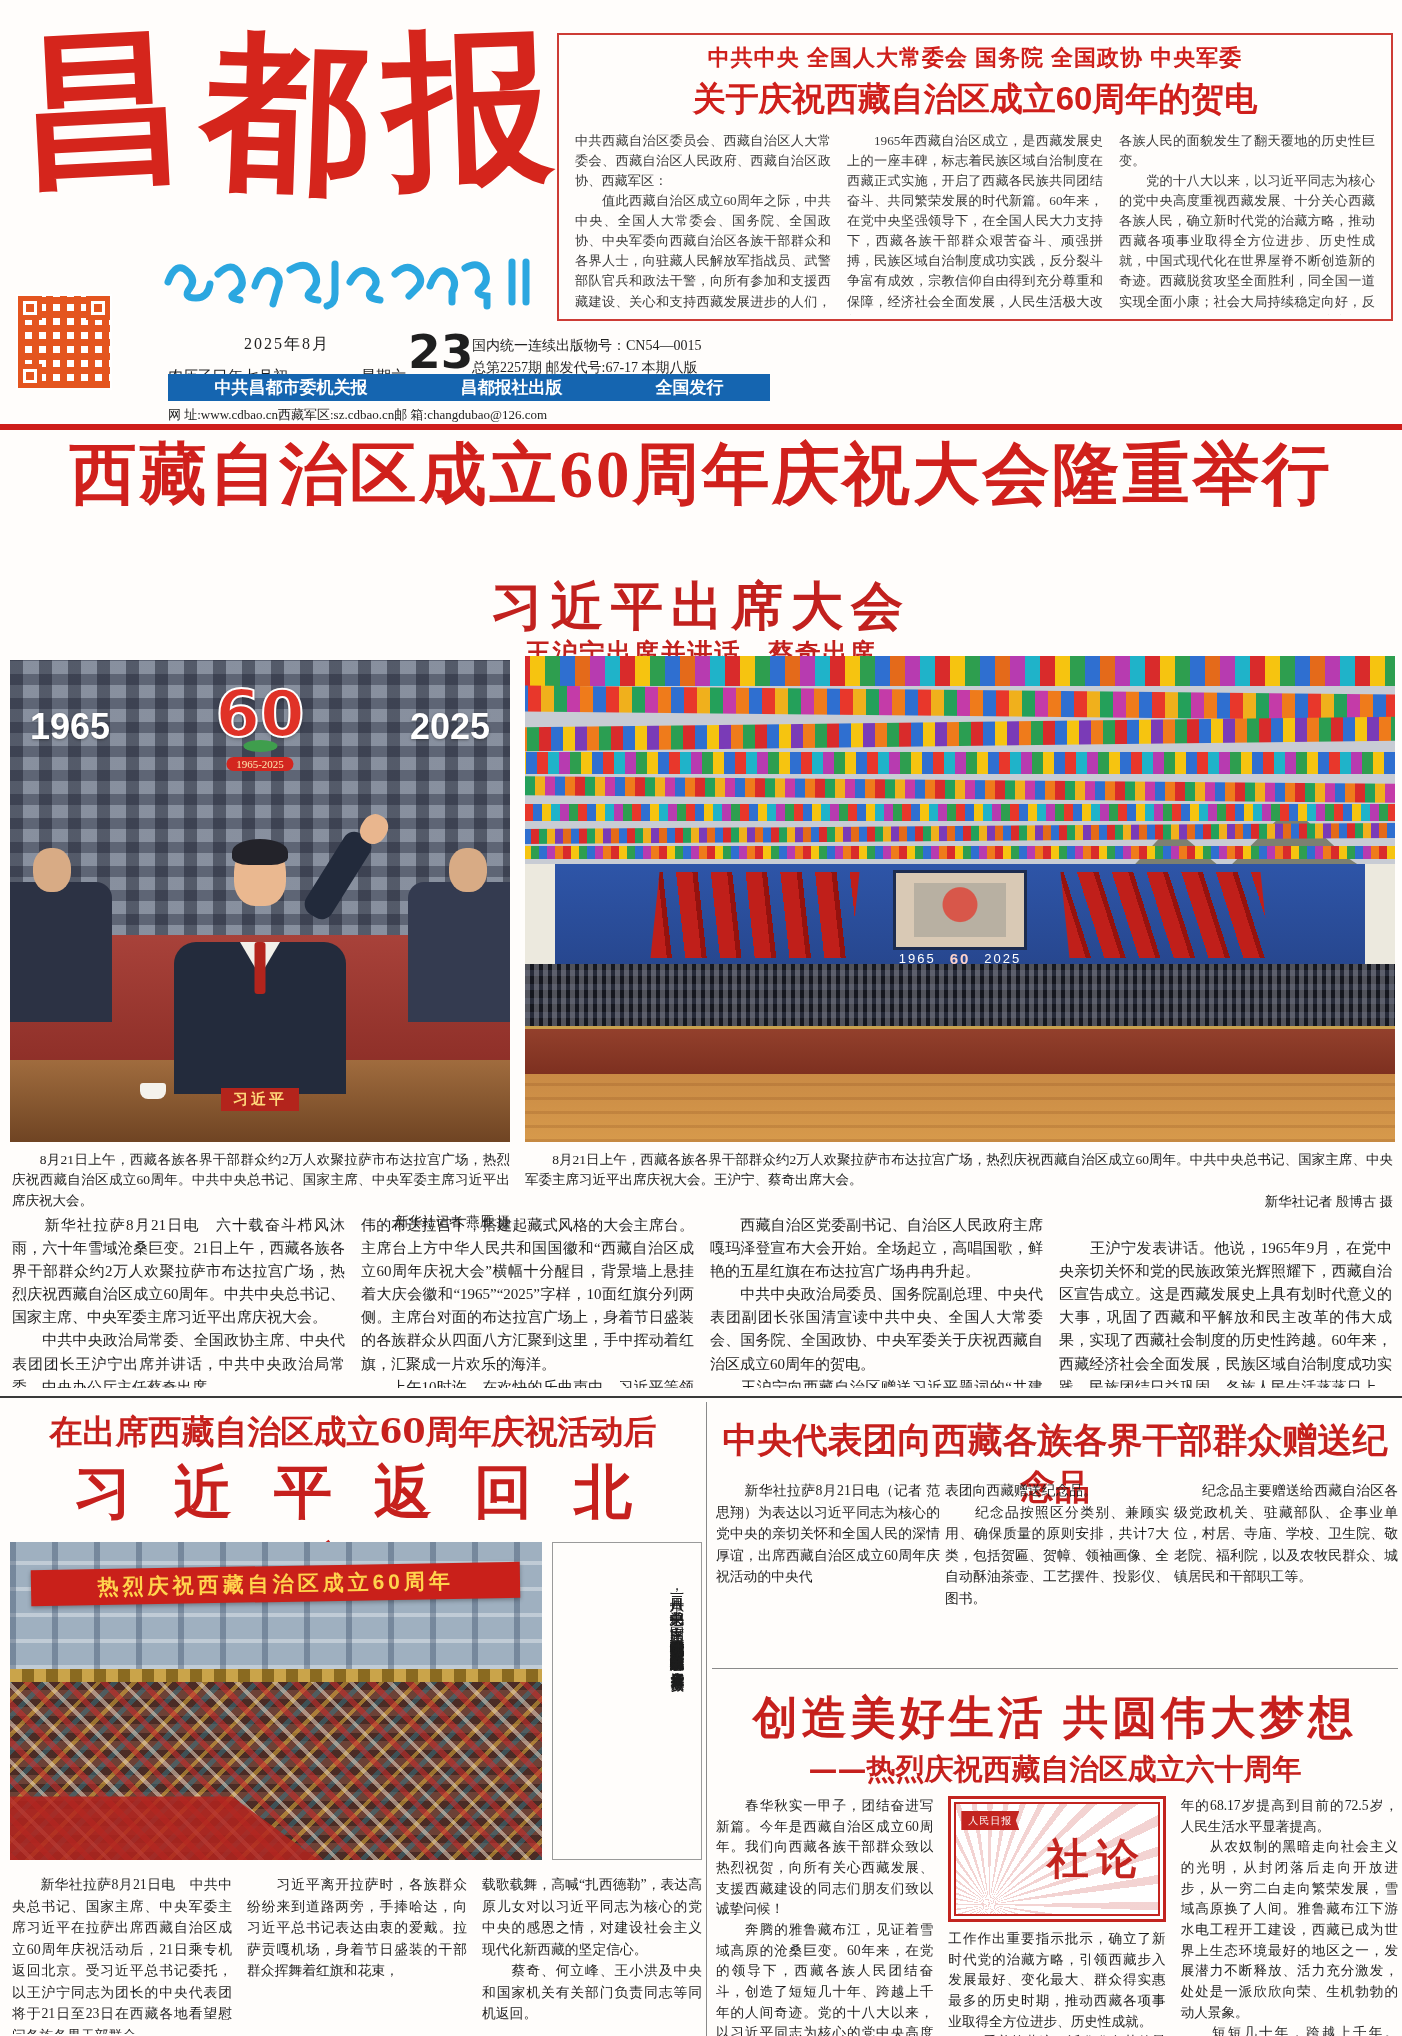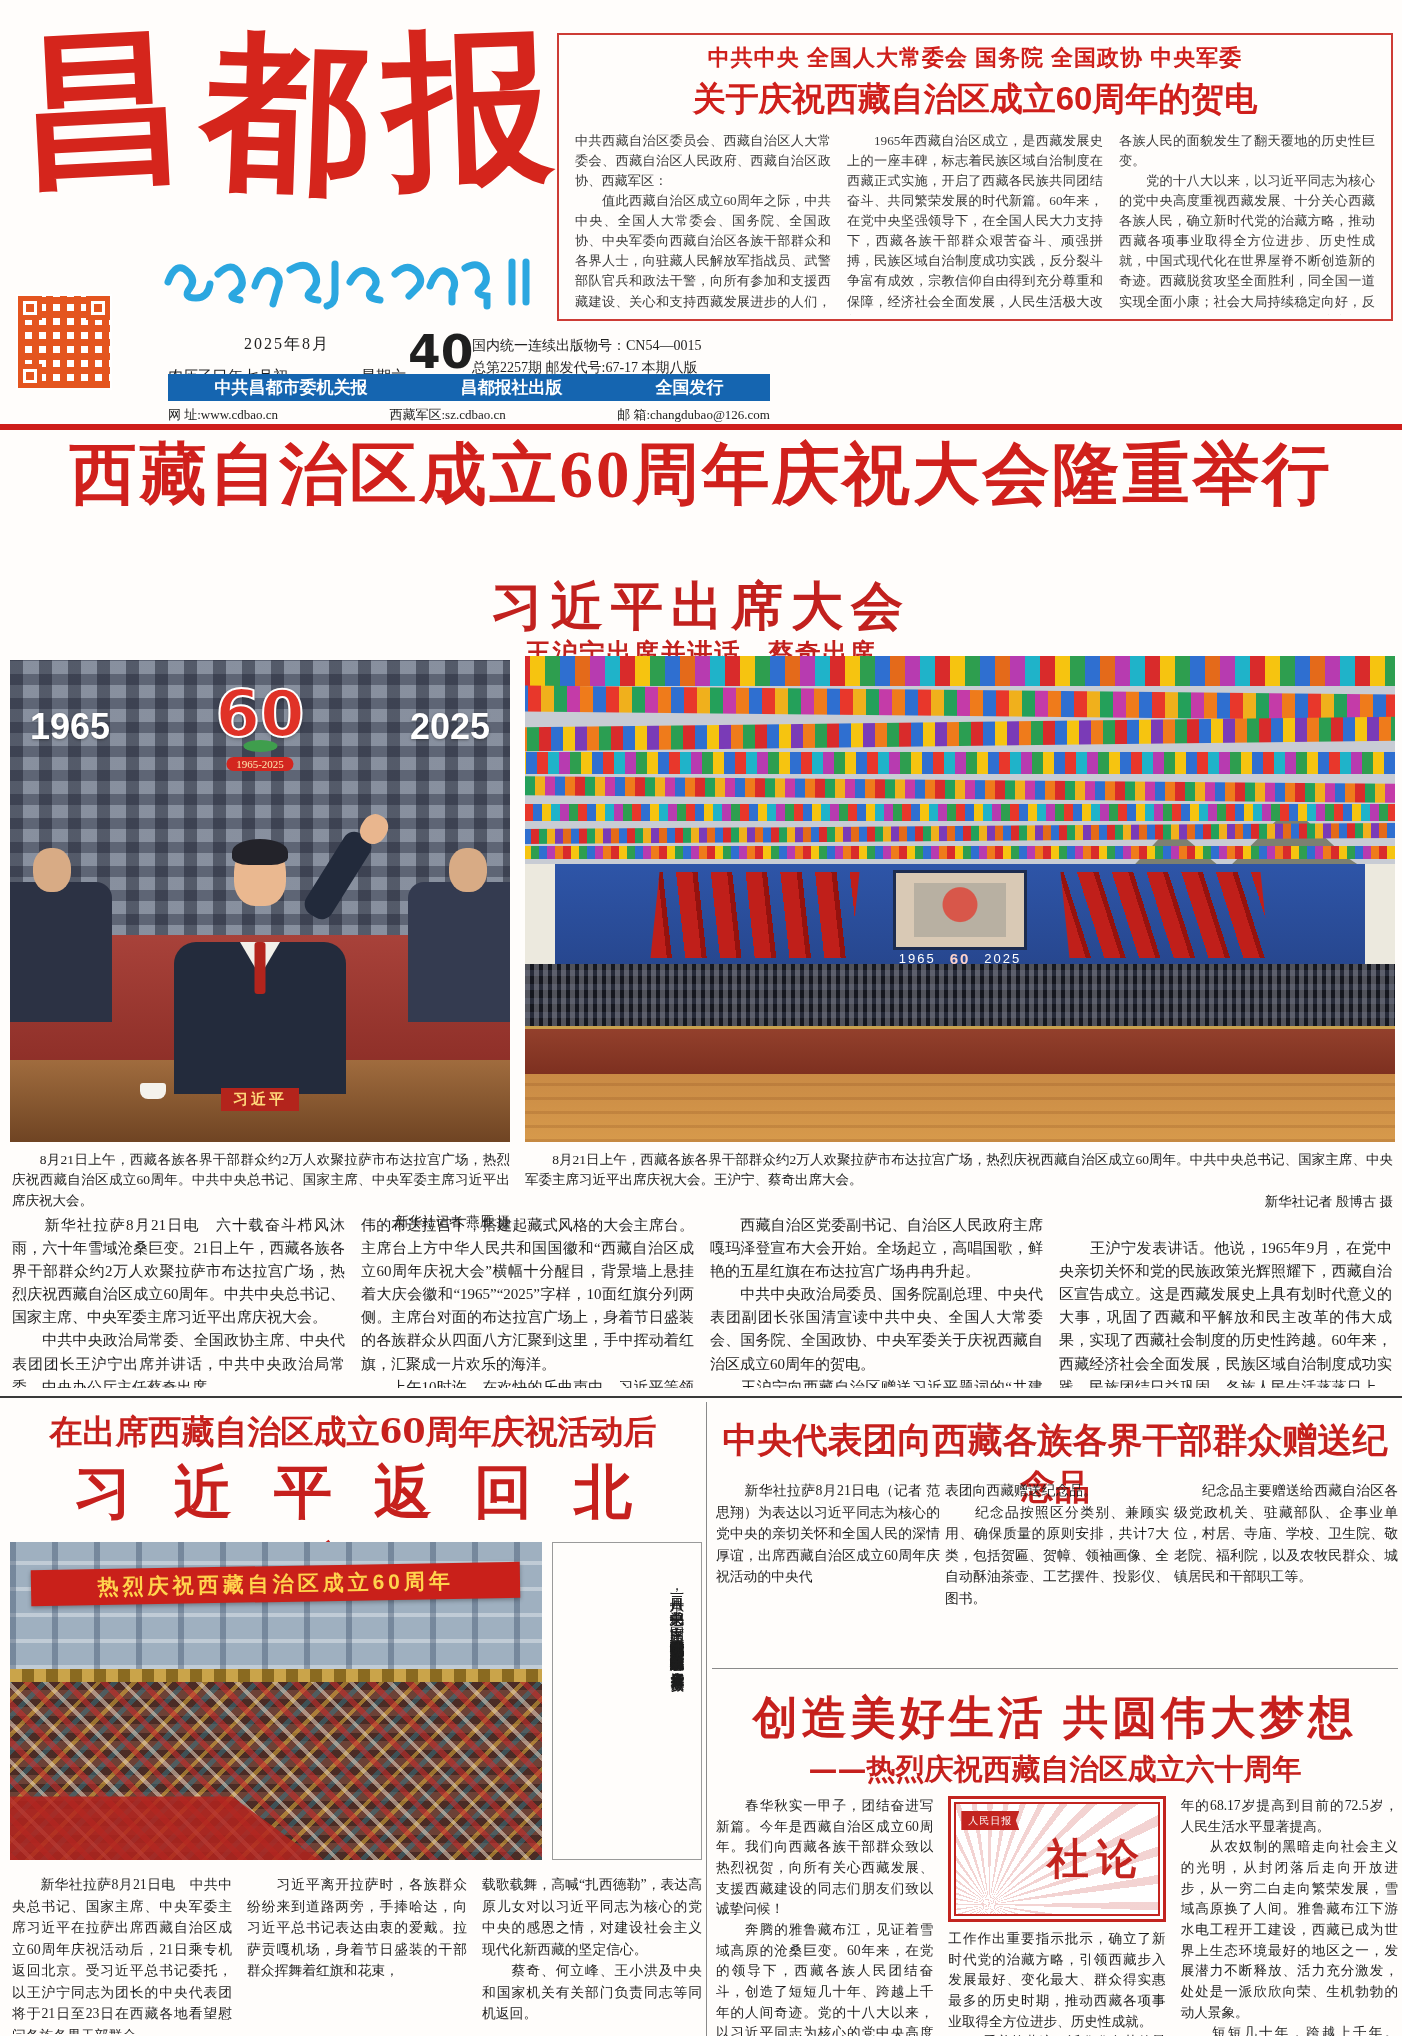--- a/index.html
+++ b/index.html
@@ -24,21 +24,21 @@
 
   
   .pub-left{left:168px;top:334px;width:238px;font-size:15px;}
   .pub-date{text-align:center;font-size:16px;letter-spacing:2px;}
   .pub-lunar-row{display:flex;justify-content:space-between;margin-top:12px;font-size:15px;}
   .pub-day{left:408px;top:328px;font-family:"DejaVu Sans",sans-serif;font-weight:900;font-size:47px;line-height:1;}
   .pub-right{left:472px;top:335px;width:300px;font-size:14px;line-height:1.55;}
   .org-bar{left:168px;top:374px;width:602px;height:27px;background:#1565b0;color:#fff;
            display:flex;justify-content:space-around;align-items:center;
            font-family:"Liberation Sans",sans-serif;font-weight:bold;font-size:17px;}
-  .contact-line{left:168px;top:406px;width:602px;display:flex;justify-content:space-between;font-size:13px;color:#222;}
+  .contact-line{left:168px;top:406px;width:602px;display:flex;justify-content:flex-start;font-size:13px;color:#222;}
 
   
   .congrats-box{left:557px;top:33px;width:836px;height:288px;border:2.5px solid #cd3c35;box-sizing:border-box;
                 padding:8px 16px;background:#fffdfb;}
   .congrats-eyebrow{text-align:center;font-family:"Liberation Sans",sans-serif;font-weight:900;
                     font-size:22px;color:#cf1f1b;letter-spacing:1px;}
   .congrats-title{text-align:center;font-family:"Liberation Sans",sans-serif;font-weight:900;
                   font-size:33px;color:#cf1f1b;margin-top:4px;}
   .congrats-cols{display:flex;gap:16px;margin-top:9px;height:184px;overflow:hidden;}
   .congrats-cols>div{flex:1;font-size:13.2px;line-height:1.52;text-align:justify;
@@ -224,21 +224,21 @@
       </div>
   </div>
 
   <div class="abs pub-left">
     <div class="pub-date">2025年8月</div>
     <div class="pub-lunar-row">
       <span>农历乙巳年七月初一</span>
       <span>星期六</span>
     </div>
   </div>
-  <div class="abs pub-day">40</div>
+  <div class="abs pub-day">23</div>
   <div class="abs pub-right">
     <div>国内统一连续出版物号：CN54—0015</div>
     <div>总第2257期 邮发代号:67-17 本期八版</div>
   </div>
   <div class="abs org-bar">
     <span>中共昌都市委机关报</span>
     <span>昌都报社出版</span>
     <span>全国发行</span>
   </div>
   <div class="abs contact-line">

